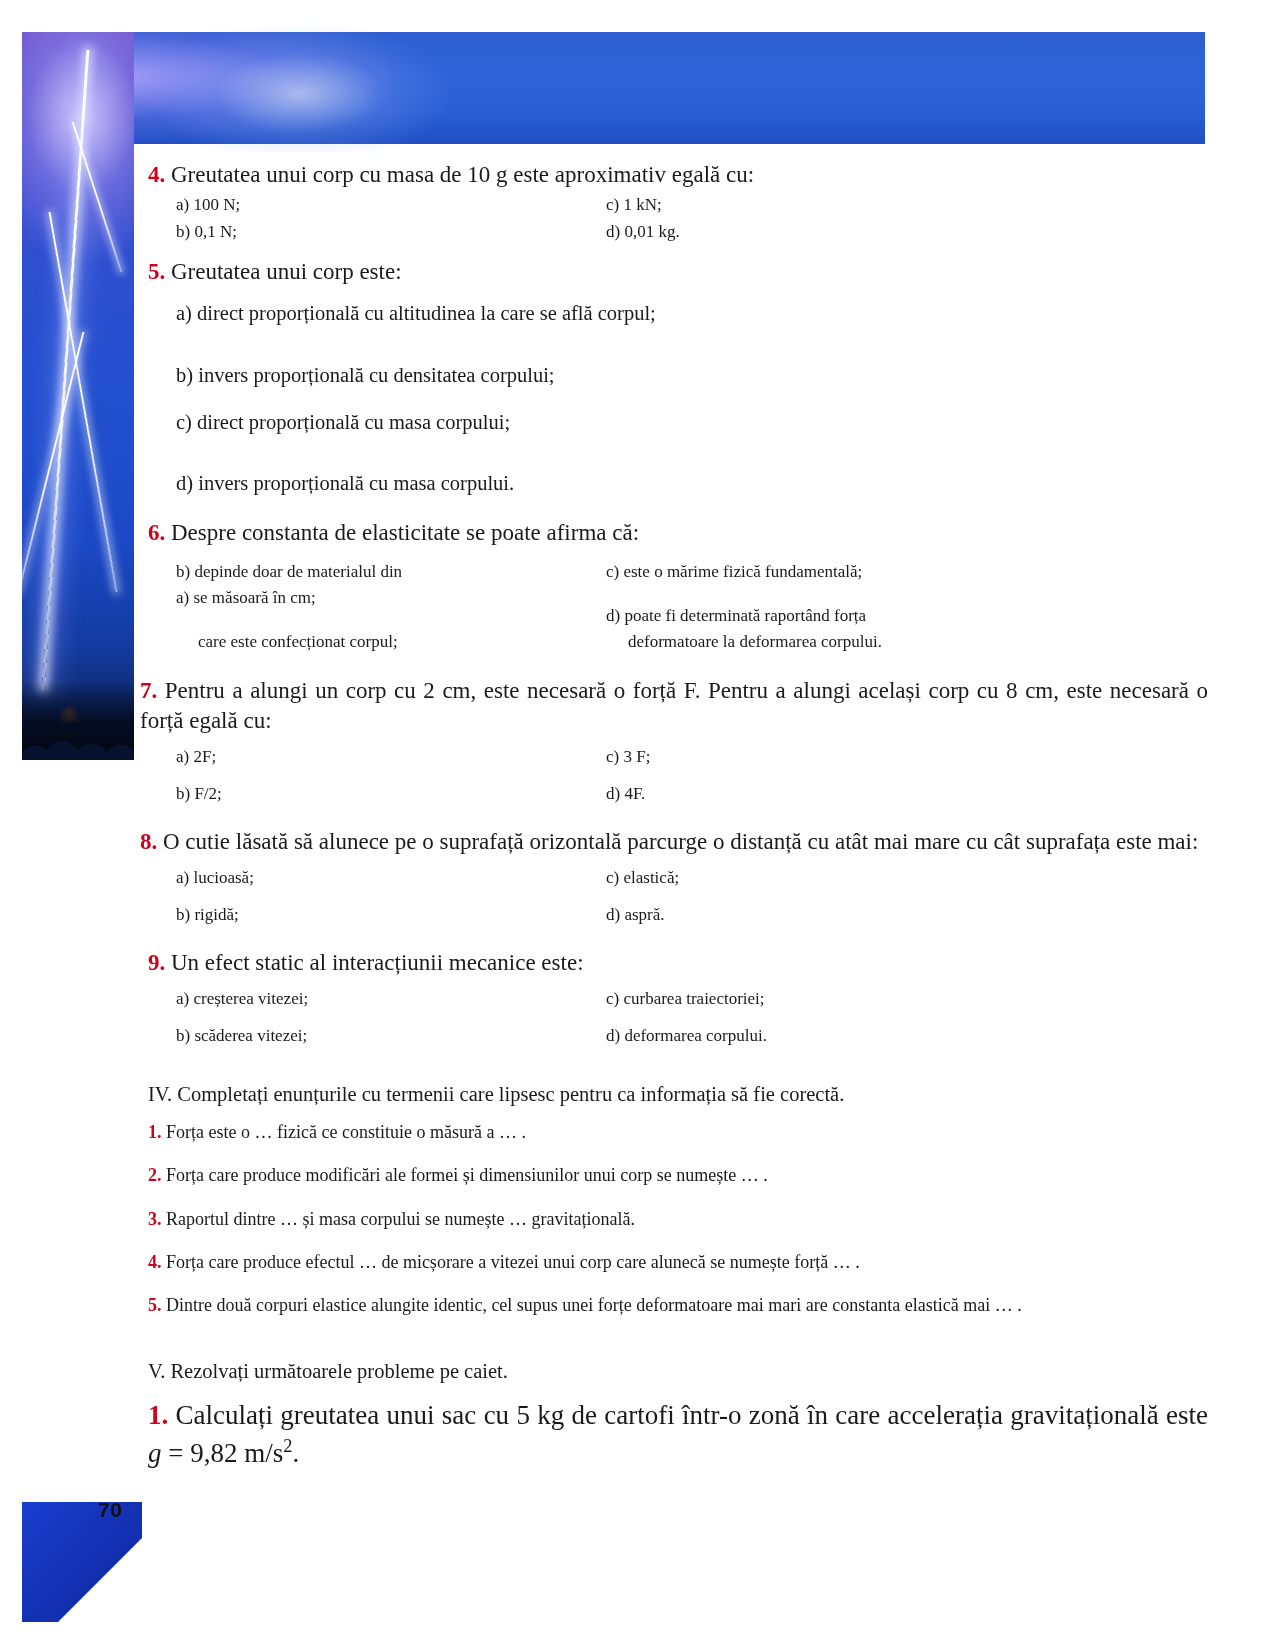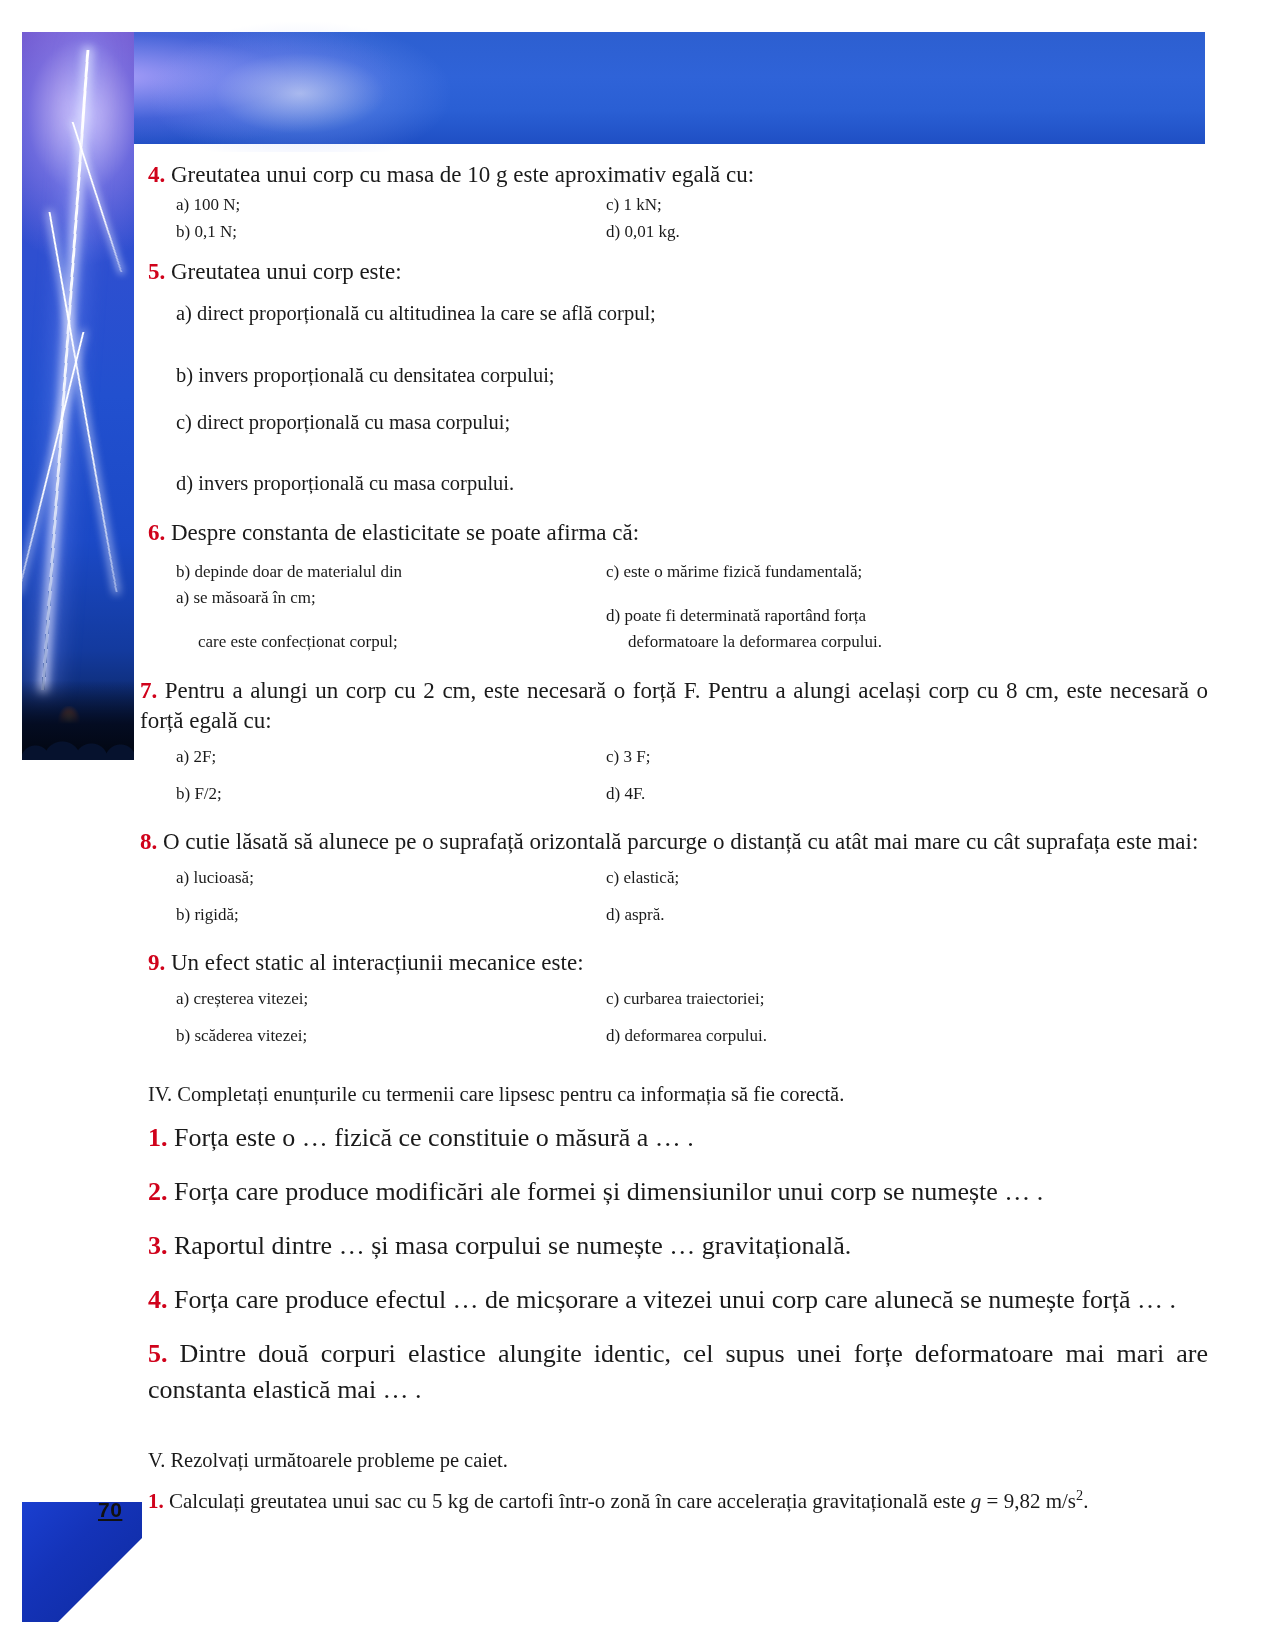--- a/index.html
+++ b/index.html
@@ -119,21 +119,20 @@
   }
   .page-number {
     position: absolute;
     left: 98px;
     bottom: 128px;
     font-family: "Liberation Sans", sans-serif;
     font-weight: bold;
     font-size: 21px;
     color: #111;
     letter-spacing: 0.5px;
-    text-decoration: underline;
   }
 
   
   .content {
     position: absolute;
     left: 148px;
     top: 160px;
     width: 1060px;
   }
 
@@ -171,26 +170,26 @@
 
   .blk { margin-bottom: 12px; }
 
   .section-head {
     font-weight: normal;
     font-size: 20.5px;
     margin-top: 34px;
     margin-bottom: 14px;
   }
   .fill-item {
-    font-size: 26px;
+    font-size: 18px;
     line-height: 1.35;
     margin-bottom: 19px;
   }
   .prob-item {
-    font-size: 21px;
+    font-size: 27px;
     line-height: 1.4;
     text-align: justify;
   }
   sup { font-size: 0.68em; }
   em { font-style: italic; }
 </style>
 </head>
 <body>
 
 <div class="top-banner">

